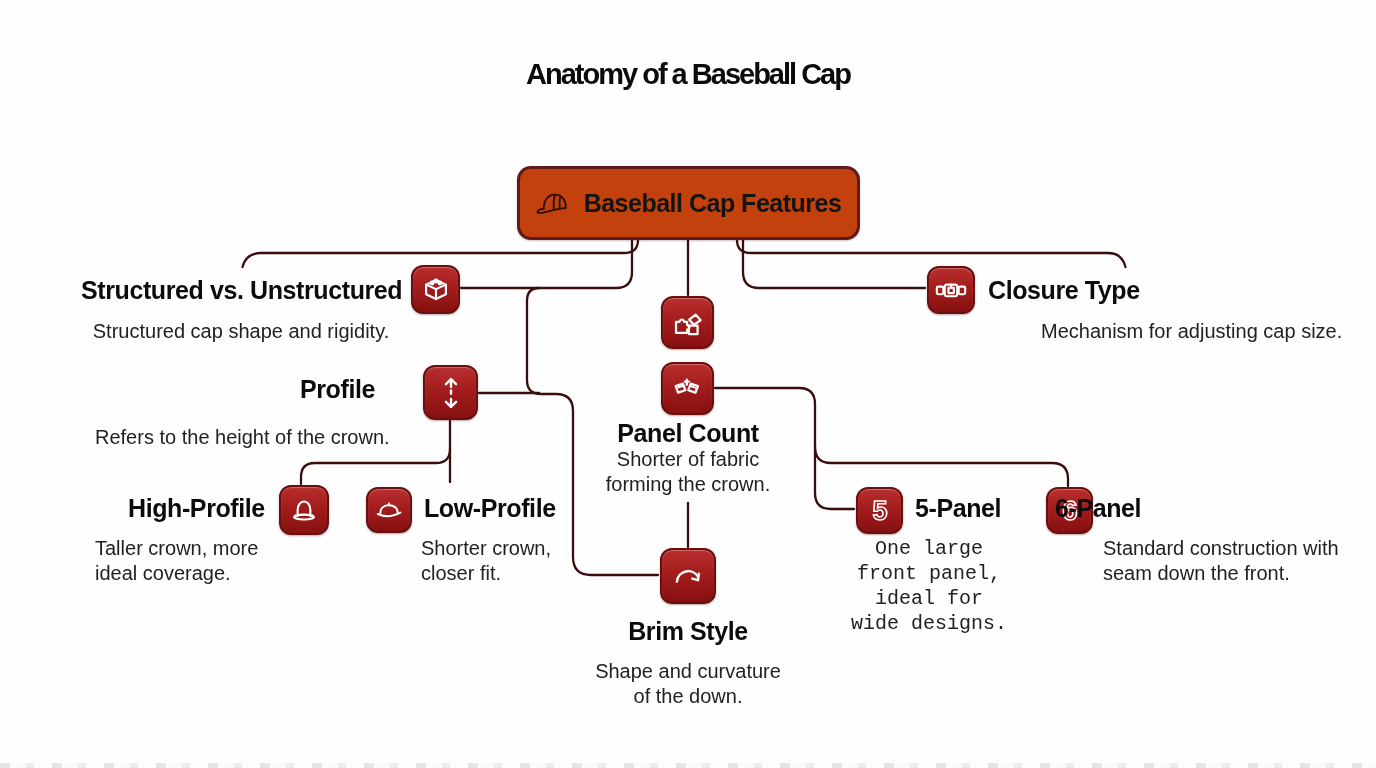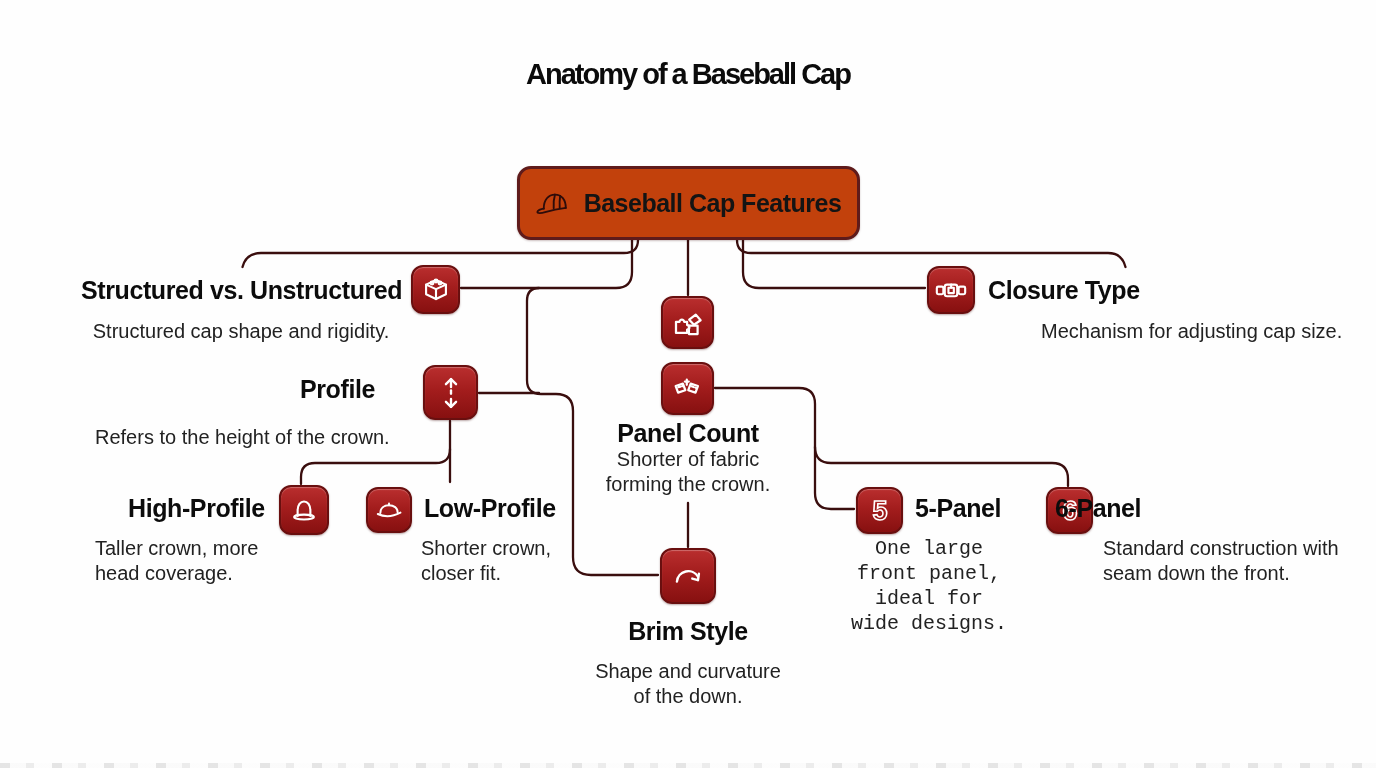--- a/index.html
+++ b/index.html
@@ -146,21 +146,21 @@
       <path d="M14.4 10.2 L17.2 11.2" stroke-dasharray="1.4 1.4"></path>
       <path d="M11.2 5.8 L11.2 9.2"></path>
           <path d="M9.9 7 L12.5 7"></path>
     </g>
       </svg>
   </div>
   <div class="h h-panel">Panel Count</div>
   <div class="d ta-c d-panel">Shorter of fabric forming the crown.</div>
 
   <div class="h h-high">High-Profile</div>
-  <div class="d ta-r d-high">Taller crown, more head coverage.</div>
+  <div class="d ta-r d-high">Taller crown, more ideal coverage.</div>
   <div class="tile t-high">
     <svg width="34" height="34" viewBox="0 0 24 24">
         <g class="glyph">
       <path d="M7.5 16.2 L7.5 12.5 C7.5 8.5 9.5 6 12 6 C14.5 6 16.5 8.5 16.5 12.5 L16.5 16.2"></path>
       <ellipse cx="12" cy="17" rx="7" ry="1.7"></ellipse>
     </g>
       </svg>
   </div>
 
   <div class="tile t-low">

